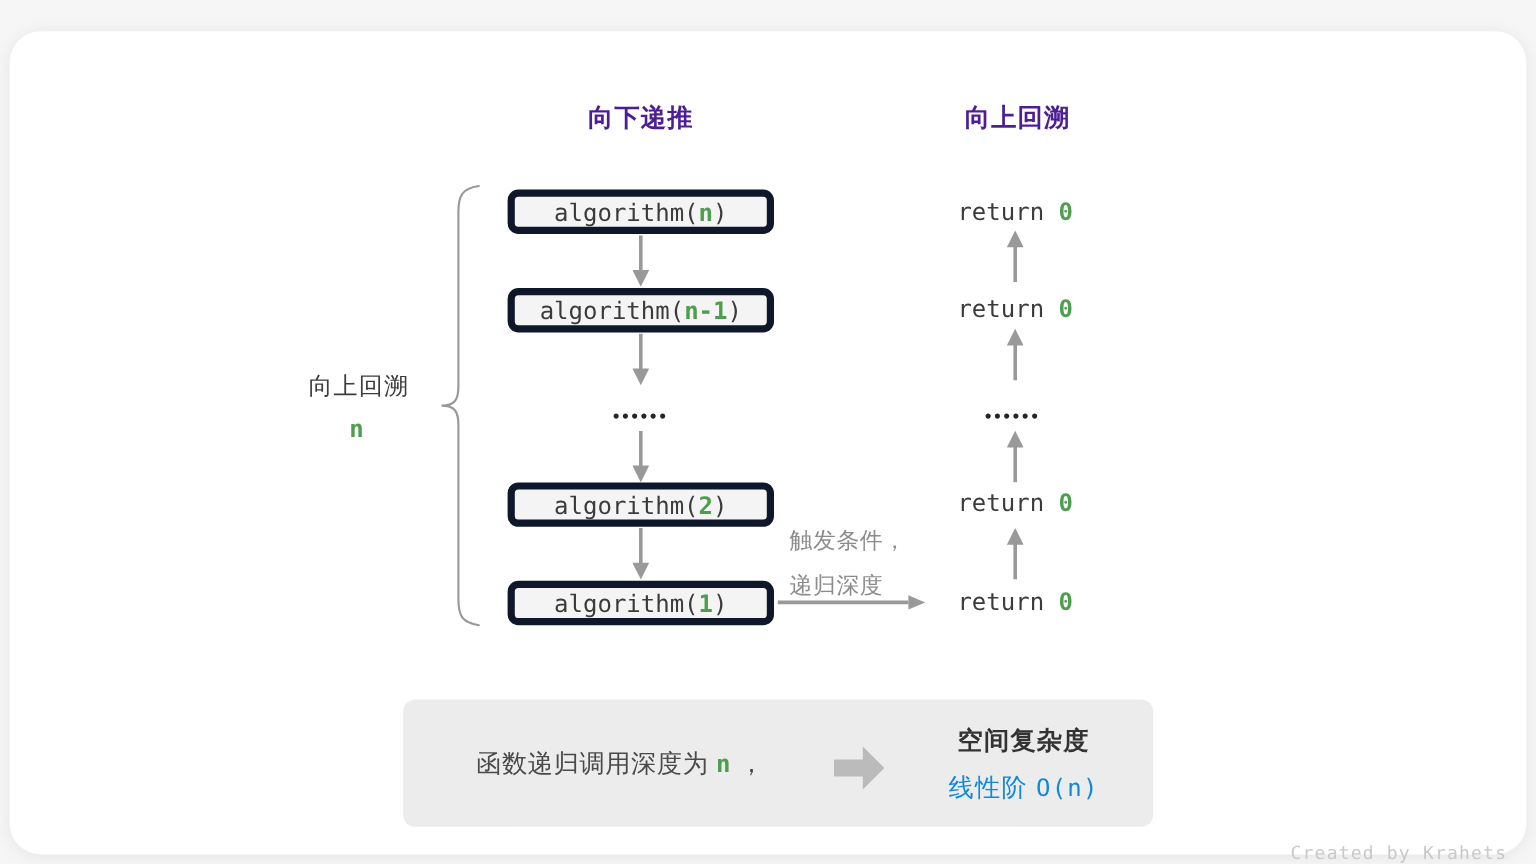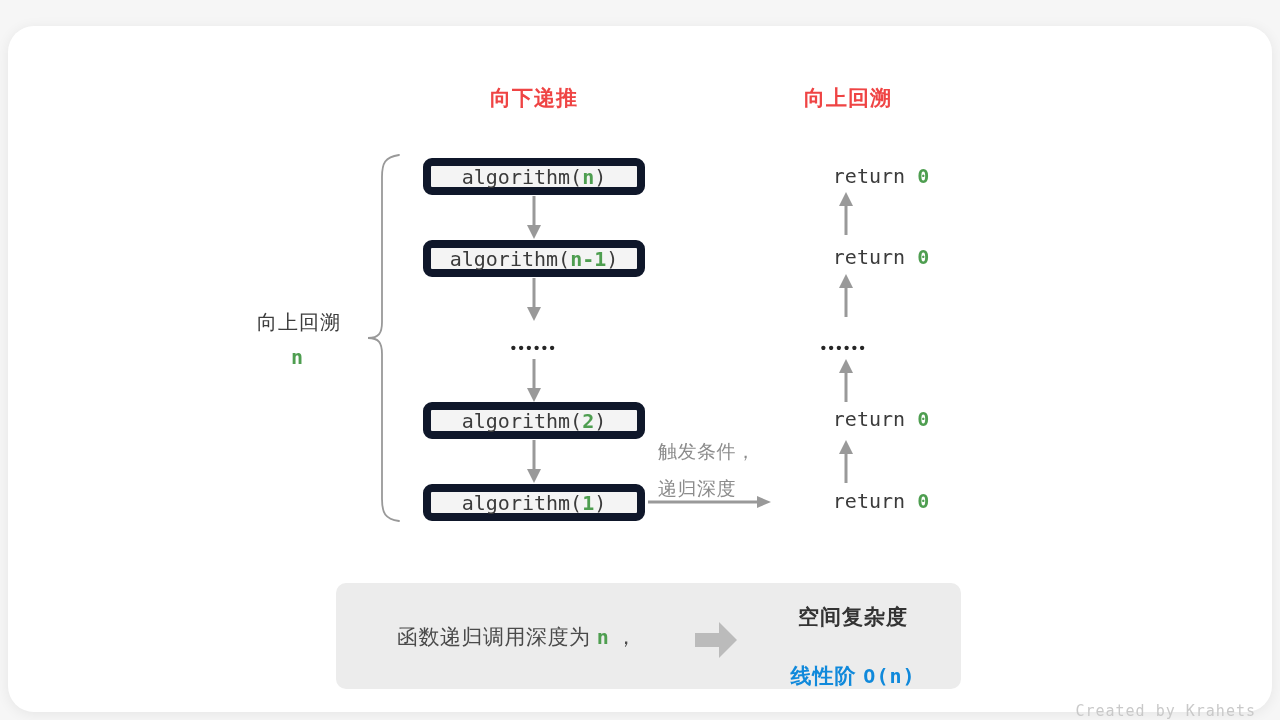--- a/index.html
+++ b/index.html
@@ -17,44 +17,43 @@
     background: #ffffff;
     border-radius: 26px;
     box-shadow: 0 2px 14px rgba(0,0,0,0.07);
   }
   .abs { position: absolute; }
   .ctr { transform: translate(-50%, -50%); white-space: nowrap; }
 
   .col-header {
     font-size: 21px;
     font-weight: bold;
-    color: #ef4444;
+    color: #4c1d95;
     letter-spacing: 1px;
   }
 
   .stack-box {
     left: 415px;
     width: 222px; height: 37px;
     background: #f4f4f4;
-    border: 8px solid #0f172a;
+    border: 6px solid #0f172a;
     border-radius: 9px;
     display: flex; align-items: center; justify-content: center;
     font-family: "DejaVu Sans Mono", "Liberation Mono", monospace;
     font-size: 20px;
     color: #3b3b3b;
     white-space: pre;
   }
   .green { color: #4e9e50; font-weight: bold; }
 
   .return-row {
     font-family: "DejaVu Sans Mono", "Liberation Mono", monospace;
     font-size: 20px;
     color: #3b3b3b;
     white-space: pre;
-    margin-left: 35px;
   }
 
   .dots {
     font-size: 15px;
     font-weight: bold;
     color: #262626;
     letter-spacing: 2.5px;
   }
 
   .depth-text { font-size: 20px; color: #3d3d3d; letter-spacing: 1px; }
@@ -81,21 +80,21 @@
   .summary-left {
     font-size: 21px;
     color: #4a4a4a;
     line-height: 40px;
     text-align: center;
     white-space: pre;
     letter-spacing: 0.5px;
   }
   .summary-left .code { font-family: "DejaVu Sans Mono", "Liberation Mono", monospace; font-size: 20px; }
   .summary-title { font-size: 21px; font-weight: bold; color: #333333; letter-spacing: 1px; }
-  .summary-result { font-size: 21px; font-weight: bold; color: #1089db; letter-spacing: 1px; white-space: pre; margin-top: 20px; }
+  .summary-result { font-size: 21px; font-weight: normal; color: #1089db; letter-spacing: 1px; white-space: pre; }
   .summary-result .code { font-family: "DejaVu Sans Mono", "Liberation Mono", monospace; font-size: 20px; }
 
   .watermark {
     font-family: "DejaVu Sans Mono", "Liberation Mono", monospace;
     font-size: 15px;
     color: #c9c9c9;
     letter-spacing: 1px;
   }
   svg { display: block; }
 </style>

